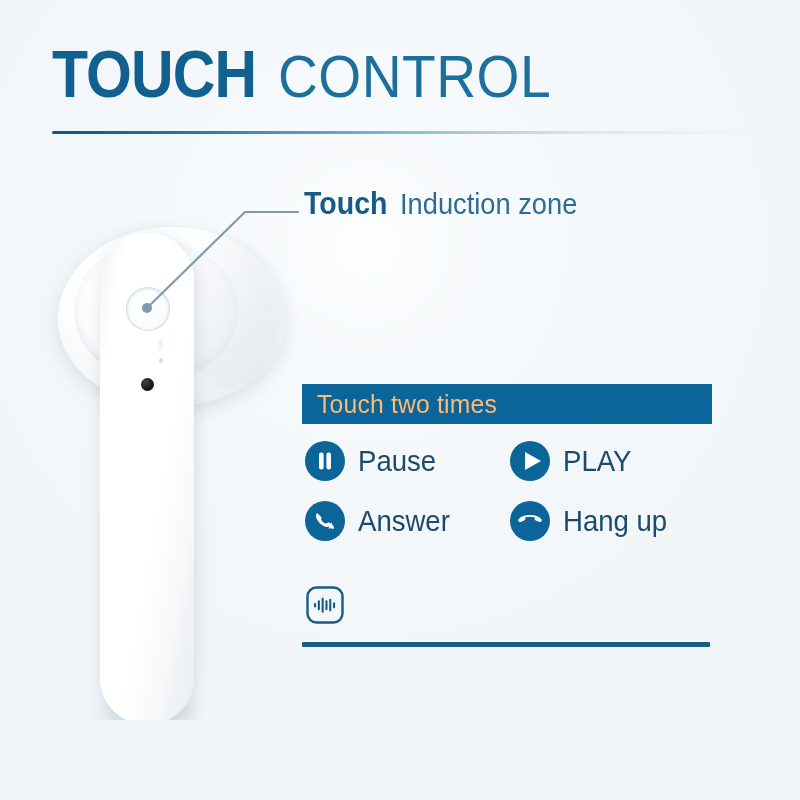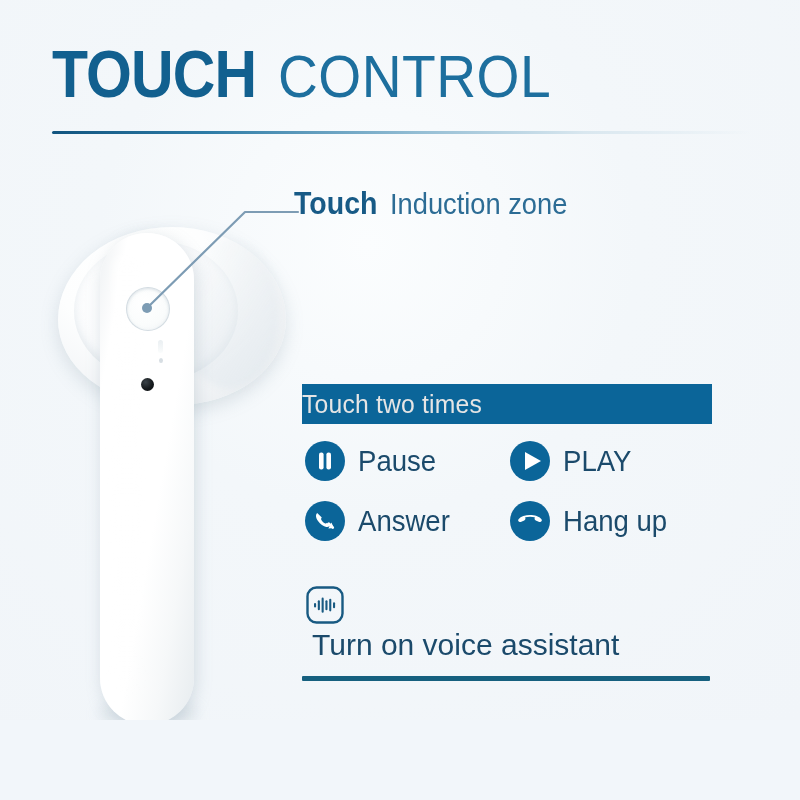--- a/index.html
+++ b/index.html
@@ -56,21 +56,21 @@
     top: 131px;
     width: 700px;
     height: 3px;
     background: linear-gradient(to right, #11547f 0%, #2d7ba6 22%, #93bdd4 52%, #d9e7ef 76%, rgba(242,246,250,0) 100%);
     border-radius: 2px;
   }
 
   
   .callout-label {
     position: absolute;
-    left: 294px;
+    left: 304px;
     top: 188px;
     white-space: nowrap;
     line-height: 1;
   }
   .callout-strong {
     font-family: "Liberation Sans Narrow", "Liberation Sans", sans-serif;
     font-size: 31px;
     font-weight: bold;
     color: #175a86;
     transform: scaleX(0.92);
@@ -208,24 +208,25 @@
 
   
   .panel {
     position: absolute;
     left: 302px;
     top: 384px;
     width: 410px;
   }
   .section-bar {
     background: #0b6599;
-    color: #e5e5e5;
+    color: #fdba74;
     height: 40px;
     display: flex;
     align-items: center;
+    padding-left: 15px;
     box-sizing: border-box;
     font-family: "Liberation Sans Narrow", "Liberation Sans", sans-serif;
     font-size: 26px;
     font-weight: 400;
     letter-spacing: 0.2px;
   }
   .section-bar span { transform: scaleX(0.95); transform-origin: left center; display:inline-block; }
 
   .row {
     display: flex;
@@ -369,20 +370,19 @@
             <g fill="#185a82">
               <rect x="10.0" y="19.0" width="2.1" height="4.5" rx="1.05"></rect>
               <rect x="13.8" y="16.2" width="2.1" height="10.0" rx="1.05"></rect>
               <rect x="17.6" y="13.6" width="2.1" height="15.2" rx="1.05"></rect>
               <rect x="21.4" y="16.2" width="2.1" height="10.0" rx="1.05"></rect>
               <rect x="25.2" y="14.8" width="2.1" height="12.6" rx="1.05"></rect>
               <rect x="29.0" y="18.2" width="2.1" height="6.0" rx="1.05"></rect>
             </g>
           </svg>
         </span>
-        <span class="va-label">Turn on voice assistant</span>
       </div>
     </div>
 
     <div class="bottom-rule"></div>
   </div>
 
 </div>
 
 </body></html>

